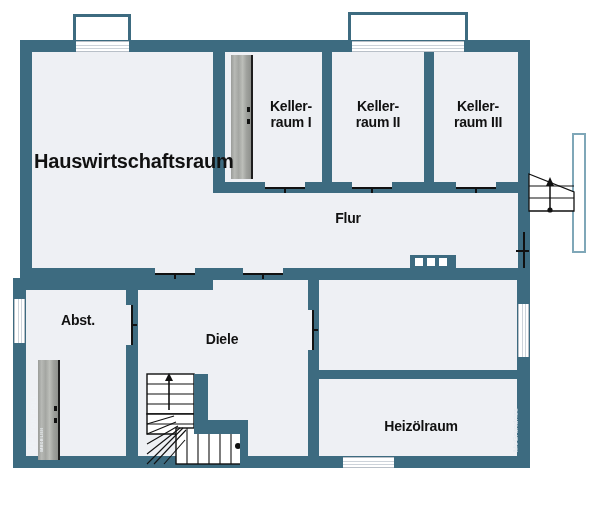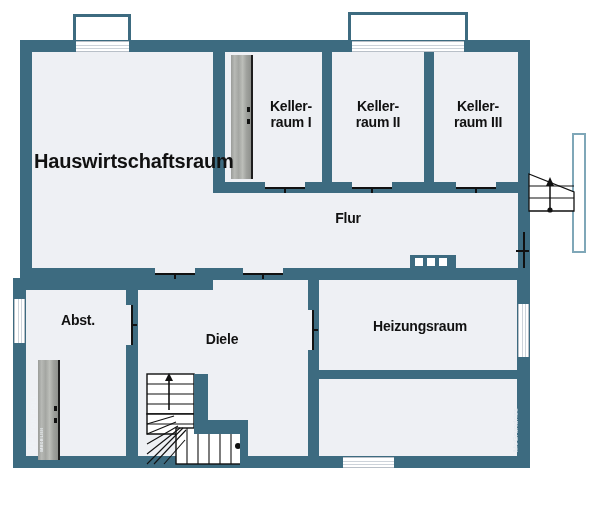--- a/index.html
+++ b/index.html
@@ -290,22 +290,22 @@
 
   <div class="room-label" style="left:436px; top:98px; width:84px; font-size:14px;">Keller-
 raum III</div>
 
   <div class="room-label" style="left:302px; top:210px; width:92px; font-size:14px;">Flur</div>
 
   <div class="room-label" style="left:36px; top:312px; width:84px; font-size:14px;">Abst.</div>
 
   <div class="room-label" style="left:178px; top:331px; width:88px; font-size:14px;">Diele</div>
 
-  <div class="room-label" style="left:336px; top:318px; width:168px; font-size:14px;">Heizungsraum</div>
-
+
+  <div class="room-label" style="left:346px; top:418px; width:150px; font-size:14px;">Heizölraum</div>
 
   <div class="vp-logo" style="left:22px; top:452px;">
     <span class="vp-mark">VP</span>
     <span class="vp-name">VON POLL</span>
     <span class="vp-sub">IMMOBILIEN</span>
   </div>
 
   <div class="wm wm-right" style="left:512px; top:452px;">McGrundriss</div>
 
 </div>

